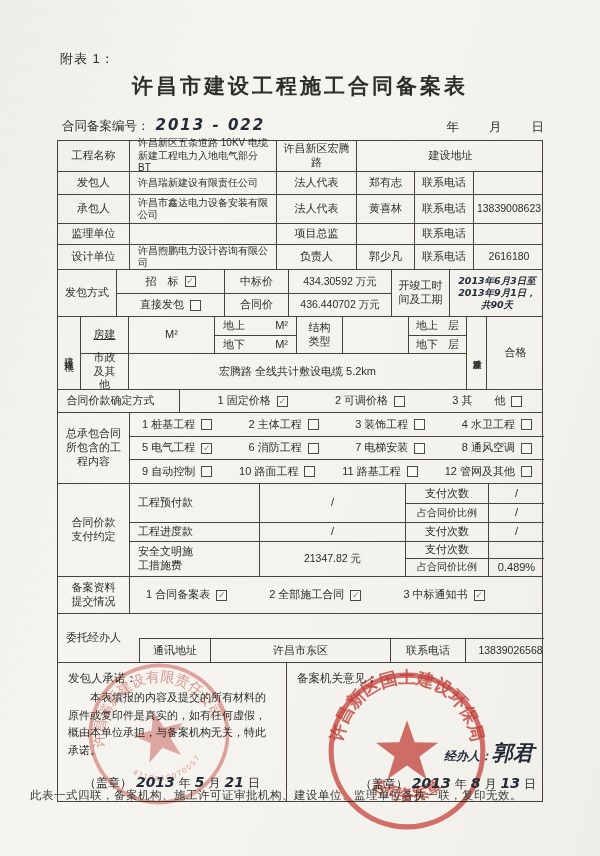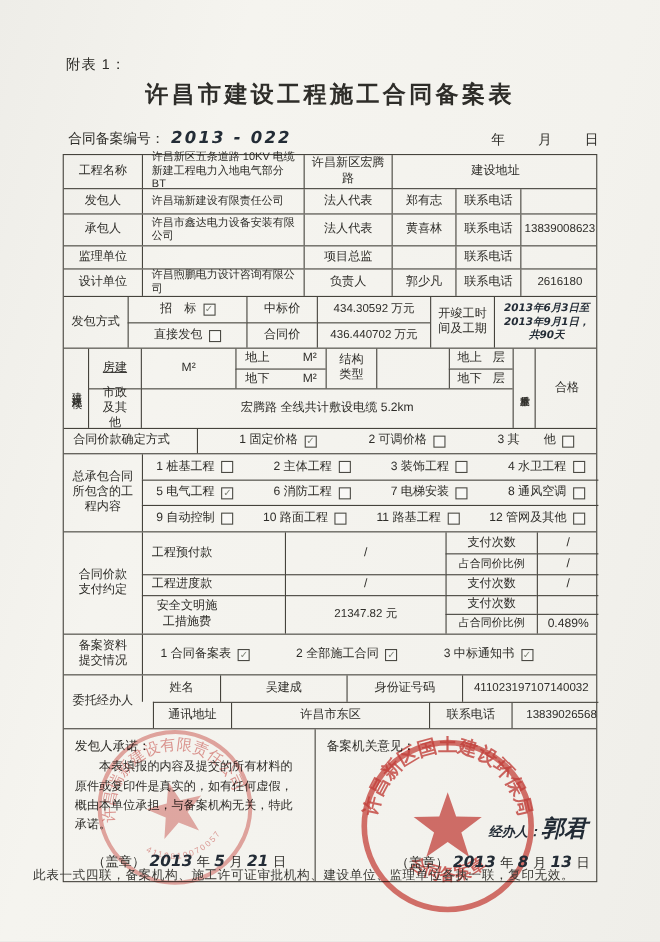--- a/index.html
+++ b/index.html
@@ -27,21 +27,21 @@
   .left { justify-content:flex-start; text-align:left; padding-left:8px; }
   .s10 { font-size:10px; } .s95 { font-size:9.5px; } .s105 { font-size:10.5px; }
   .vtext { writing-mode:vertical-rl; text-orientation:upright; letter-spacing:2px; margin:auto; font-size:10.5px; }
   .cbx { width:11px; height:11px; border:1.2px solid #4b4a44; display:inline-flex; align-items:center;
          justify-content:center; margin-left:6px; background:rgba(255,255,255,.45); flex:none; }
   .cbx i { font-style:normal; font-size:9px; color:#7e8376; line-height:1; }
   .opt { display:inline-flex; align-items:center; }
   .seal { position:absolute; mix-blend-mode:multiply; pointer-events:none; }
   .footer { position:absolute; top:788px; left:30px; width:548px; font-size:11.5px; letter-spacing:0.5px; color:#3a3934; }
   .datebits span { margin:0 2px; }
-  .w60 { max-width:64px; display:inline-block;text-align:center; }
+  .w60 { max-width:64px; display:inline-block; }
 </style>
 </head>
 <body>
 
 <div class="paper">
 
   <div class="note">附表 1：</div>
   <div class="title">许昌市建设工程施工合同备案表</div>
 
   <div class="filing-line">
@@ -299,26 +299,20 @@
             <span>3 中标通知书</span>
             <span class="cbx">
               <i>✓</i>
             </span>
           </span>
       </div>
     </div>
 
     <div class="band" style="grid-template-columns:71px 415px; grid-template-rows:24px 24px;">
       <div class="c" style="grid-row:1/3;">委托经办人</div>
-      <div class="bl" style="grid-row:1; display:grid; grid-template-columns:70px 115px 105px 125px;">
-        <div class="c">姓名</div>
-        <div class="c bl">吴建成</div>
-        <div class="c bl">身份证号码</div>
-        <div class="c bl s105">411023197107140032</div>
-      </div>
       <div class="bl bt" style="grid-row:2; display:grid; grid-template-columns:70px 180px 75px 90px;margin-left:10px;">
         <div class="c">通讯地址</div>
         <div class="c bl">许昌市东区</div>
         <div class="c bl">联系电话</div>
         <div class="c bl s105">13839026568</div>
       </div>
     </div>
 
     <div class="band" style="grid-template-columns:228px 258px; grid-template-rows:138px;">
 

